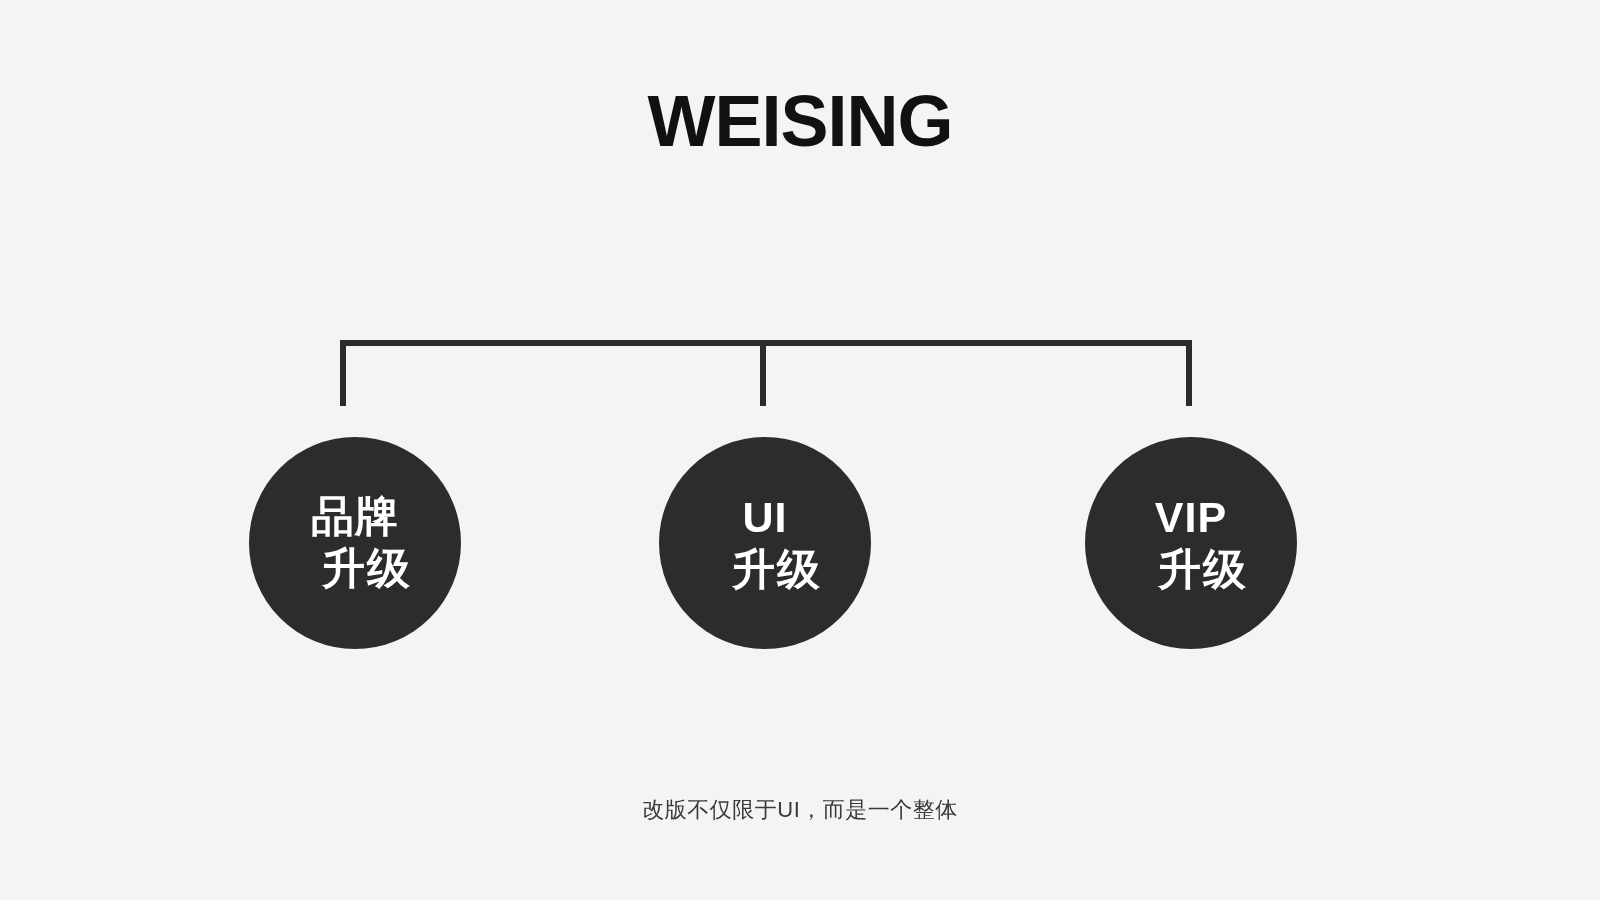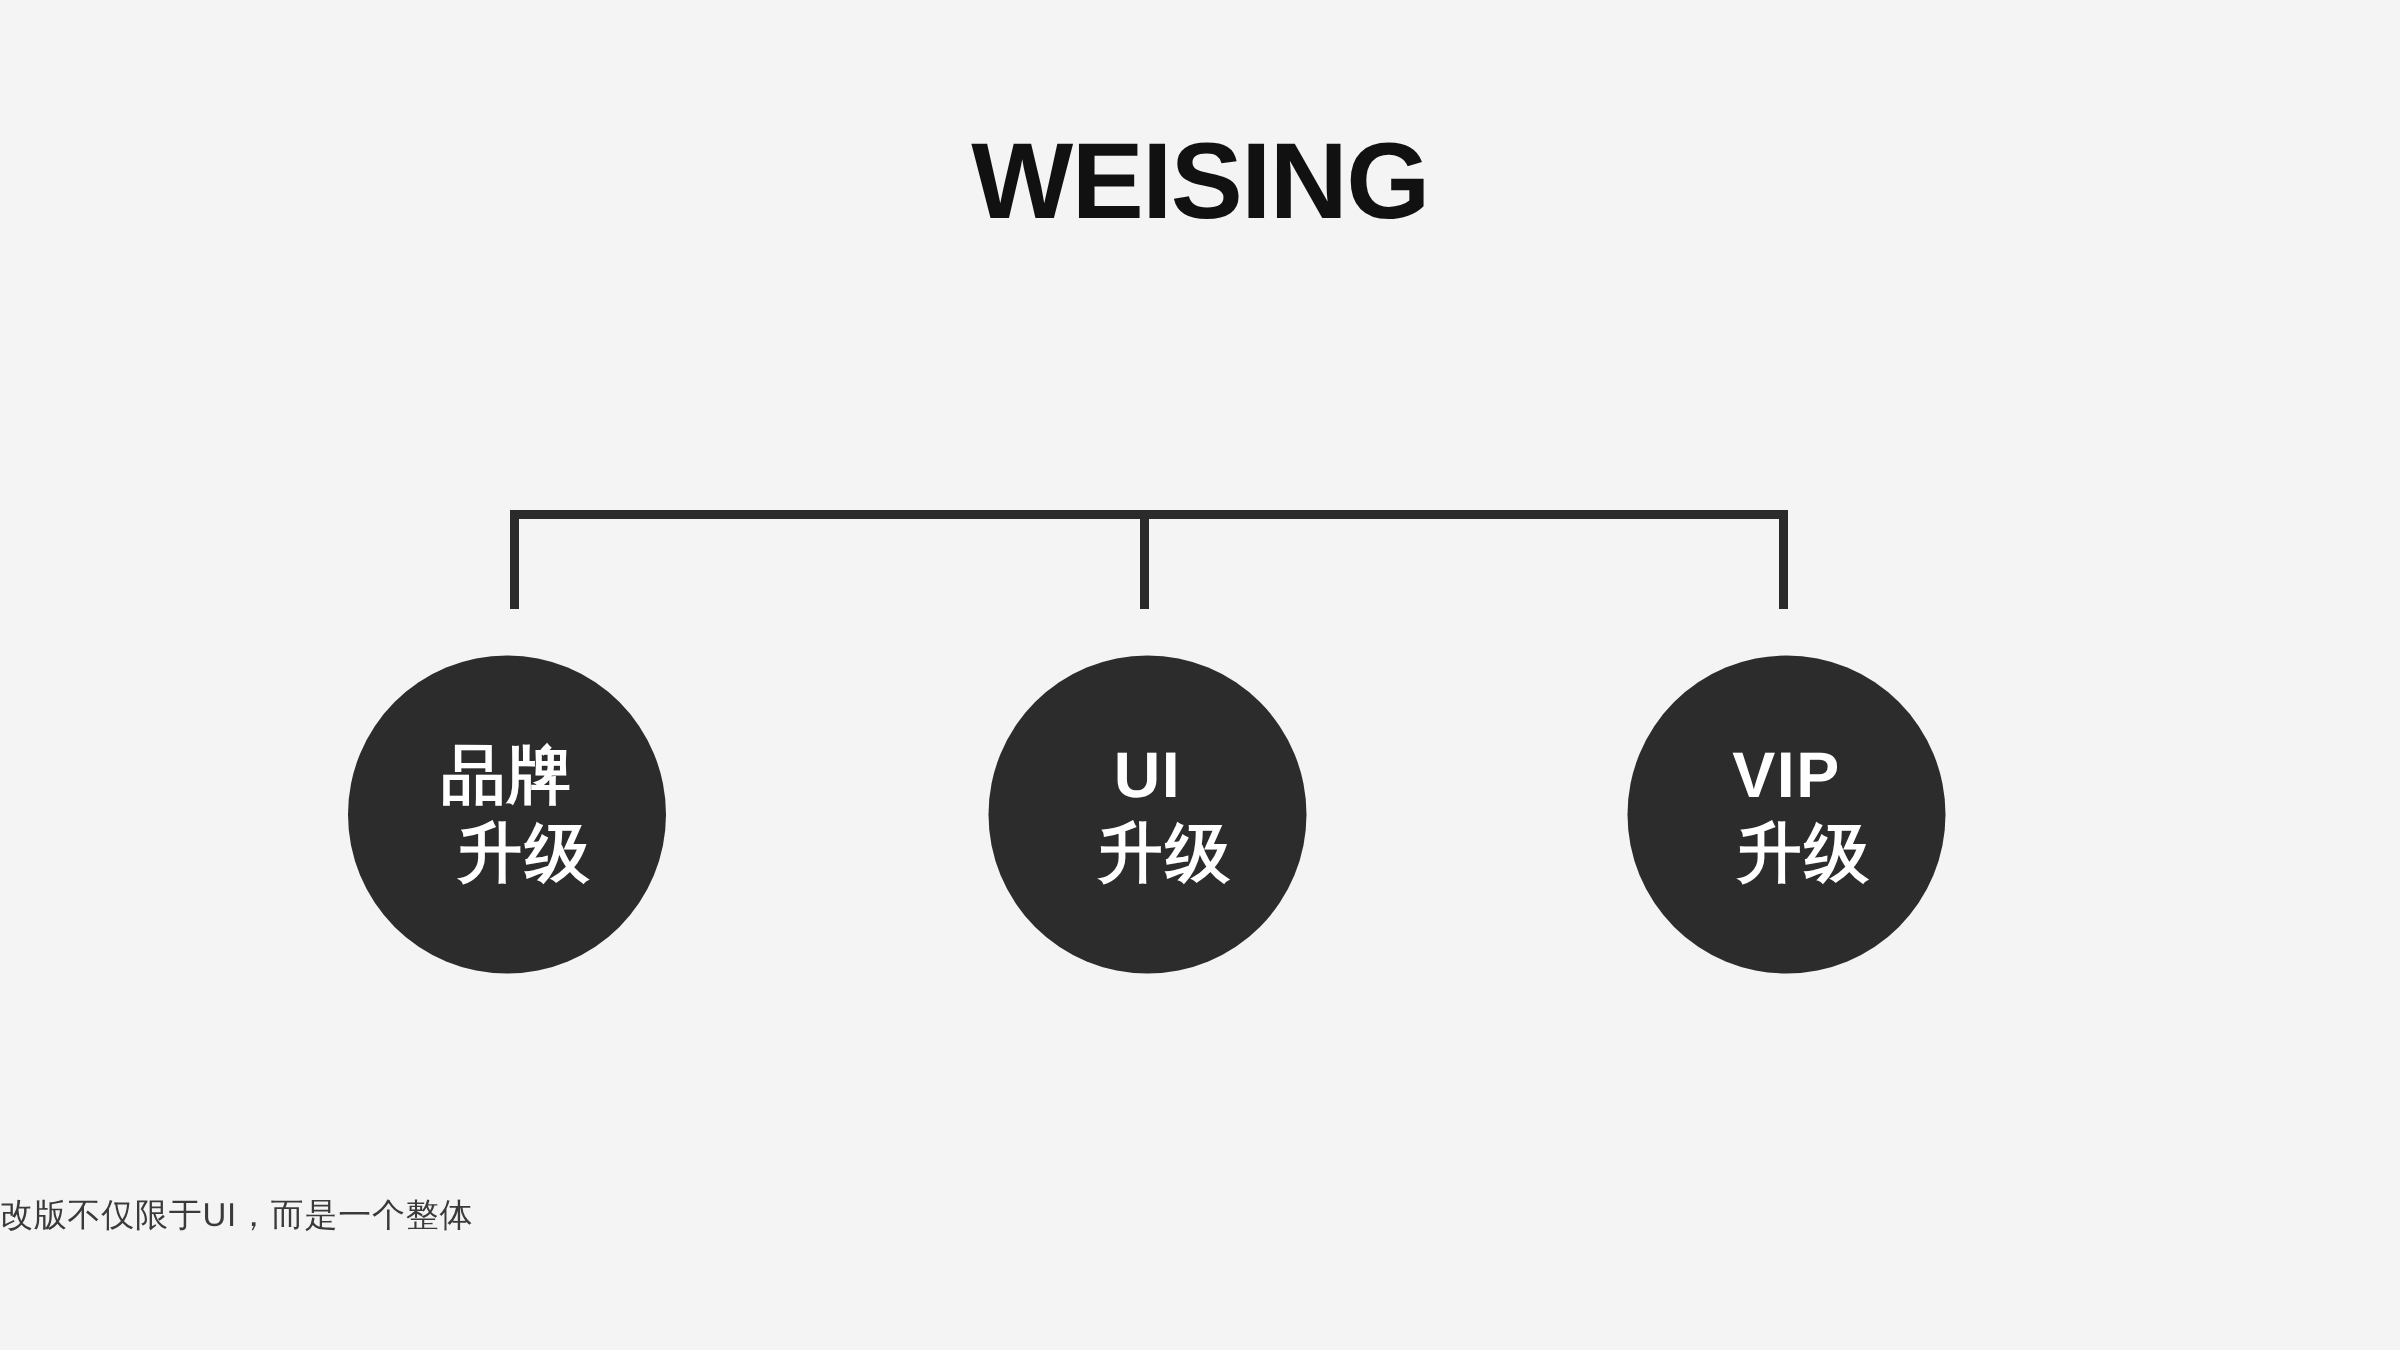--- a/index.html
+++ b/index.html
@@ -65,21 +65,21 @@
     top: 0;
     width: 212px;
     height: 212px;
     border-radius: 50%;
     background: #2c2c2c;
     display: flex;
     flex-direction: column;
     align-items: center;
     justify-content: center;
   }
-  .node-0 { left: 232px; }
+  .node-0 { left: 249px; font-family: Liberation Serif, serif; }
   .node-1 { left: 659px; align-items: center; }
   .node-2 { left: 1085px; }
 
   .node-label {
     color: #ffffff;
     font-weight: bold;
     font-size: 43px;
     line-height: 52px;
     letter-spacing: 1px;
     text-align: center;
@@ -89,20 +89,21 @@
     letter-spacing: 2px;
     margin-left: 24px;
   }
 
   
   .caption {
     position: absolute;
     left: 0;
     top: 795px;
     width: 1600px;
+    text-align: center;
     color: #3a3a3a;
     font-size: 22px;
     line-height: 30px;
     letter-spacing: 0.5px;
     white-space: nowrap;
   }
 </style>
 </head>
 <body>
 

